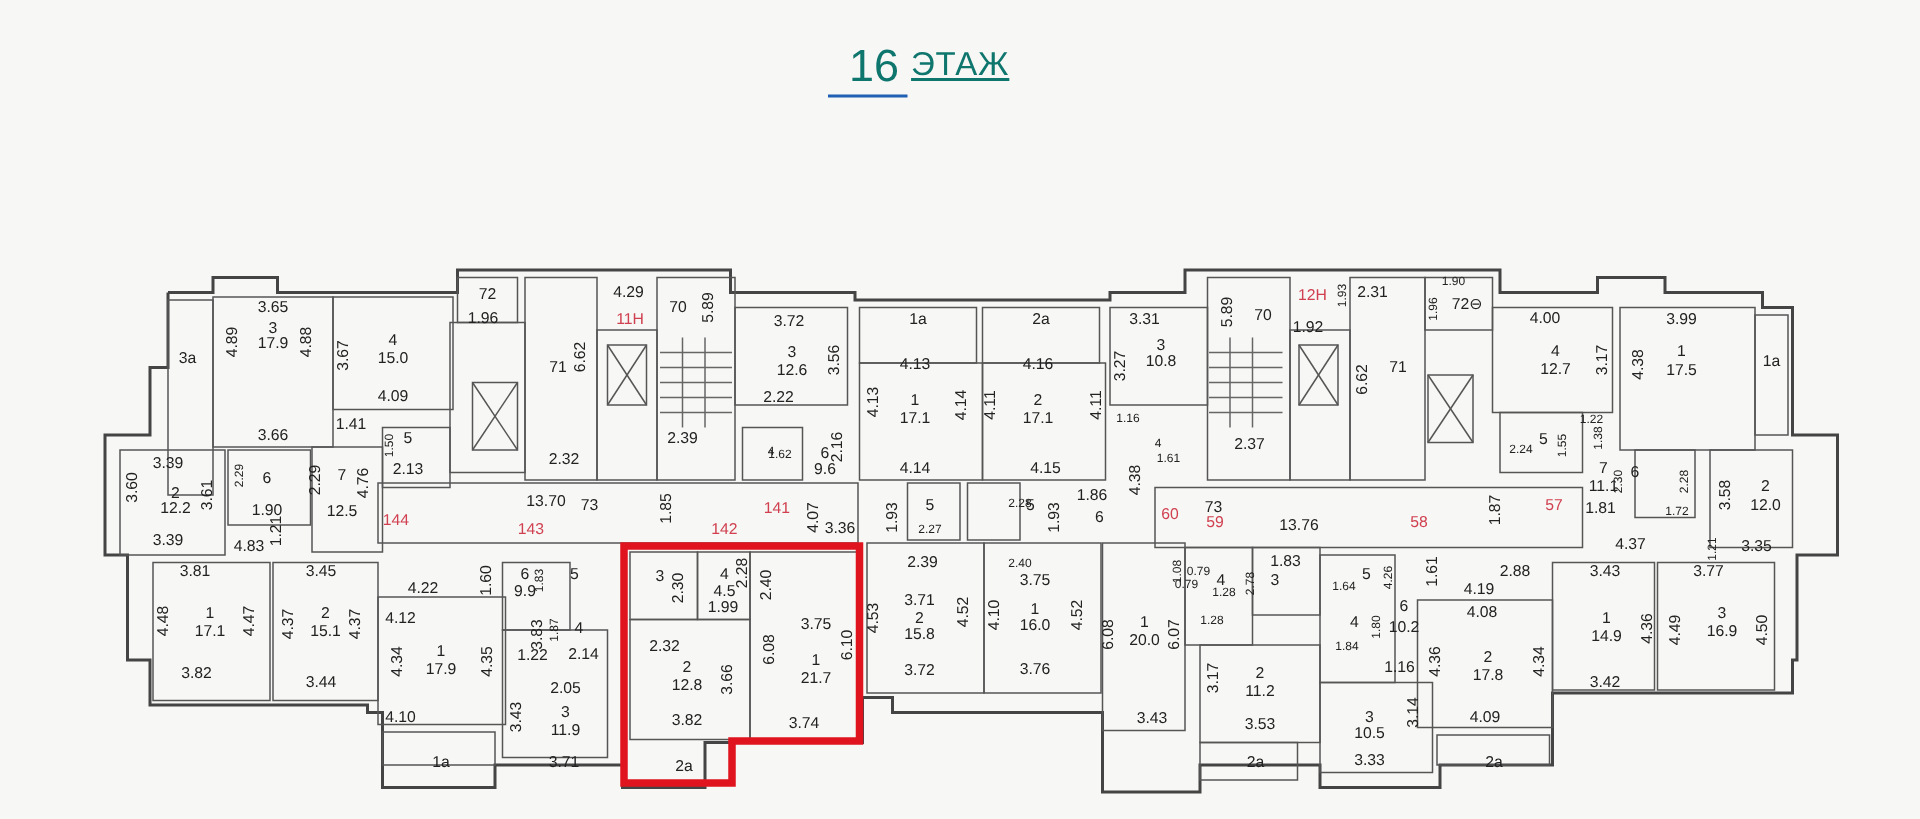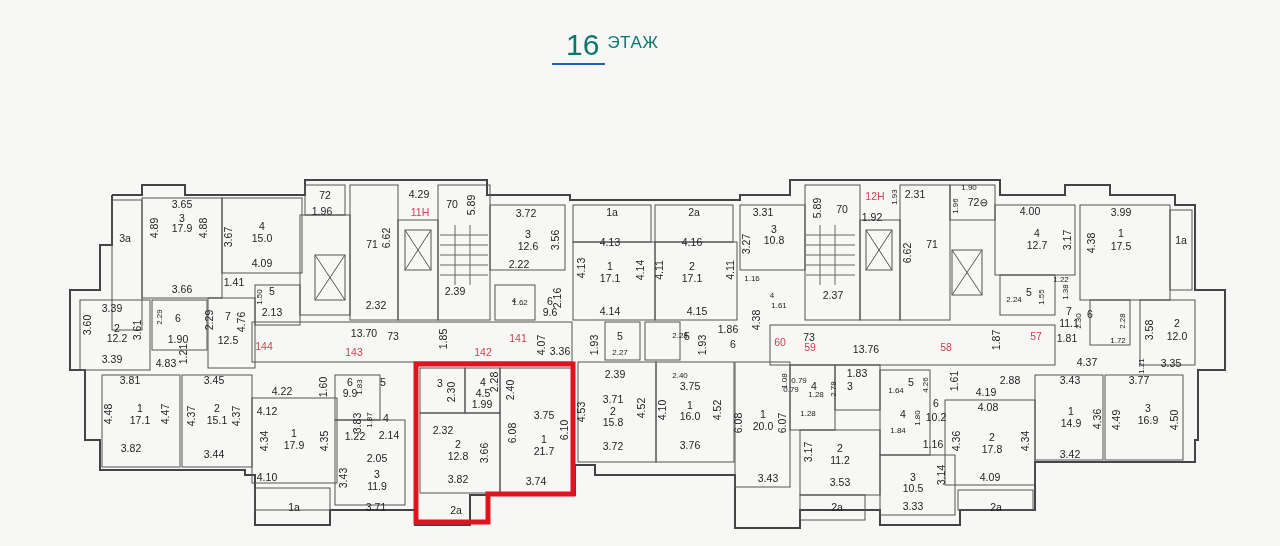--- a/index.html
+++ b/index.html
@@ -1,20 +1,20 @@
 <!DOCTYPE html>
 <html><head>
 <meta charset="utf-8">
 <style>
   html, body { margin:0; padding:0; }
   body { width:1280px; height:546px; background:#f7f7f5; position:relative; overflow:hidden; font-family:"Liberation Sans", sans-serif; }
   .title { position:absolute; left:552px; top:28px; height:40px; display:flex; align-items:flex-start; color:#0f766e; }
   .title .num { font-size:30px; line-height:34px; position:relative; padding:0 2px 0 14px; }
   .title .num::after { content:""; position:absolute; left:0; right:-4px; bottom:-3px; height:2px; background:#1f5fb4; }
-  .title .word { font-size:17px; line-height:30px; margin-left:6px; letter-spacing:0.5px; }
+  .title .word { font-size:22px; line-height:30px; margin-left:6px; letter-spacing:0.5px;text-decoration:underline; }
   svg { position:absolute; left:0; top:0; }
   .w { fill:none; stroke:#444; stroke-width:2; }
   .wt { fill:none; stroke:#555; stroke-width:1; }
   .t { font-family:"Liberation Sans", sans-serif; font-size:10.5px; fill:#222; text-anchor:middle; }
   .ts { font-family:"Liberation Sans", sans-serif; font-size:8px; fill:#222; text-anchor:middle; }
   .tr { font-family:"Liberation Sans", sans-serif; font-size:10.5px; fill:#d04050; text-anchor:middle; }
   .hl { fill:none; stroke:#e0141e; stroke-width:5; }
 </style>
 </head>
 <body>

